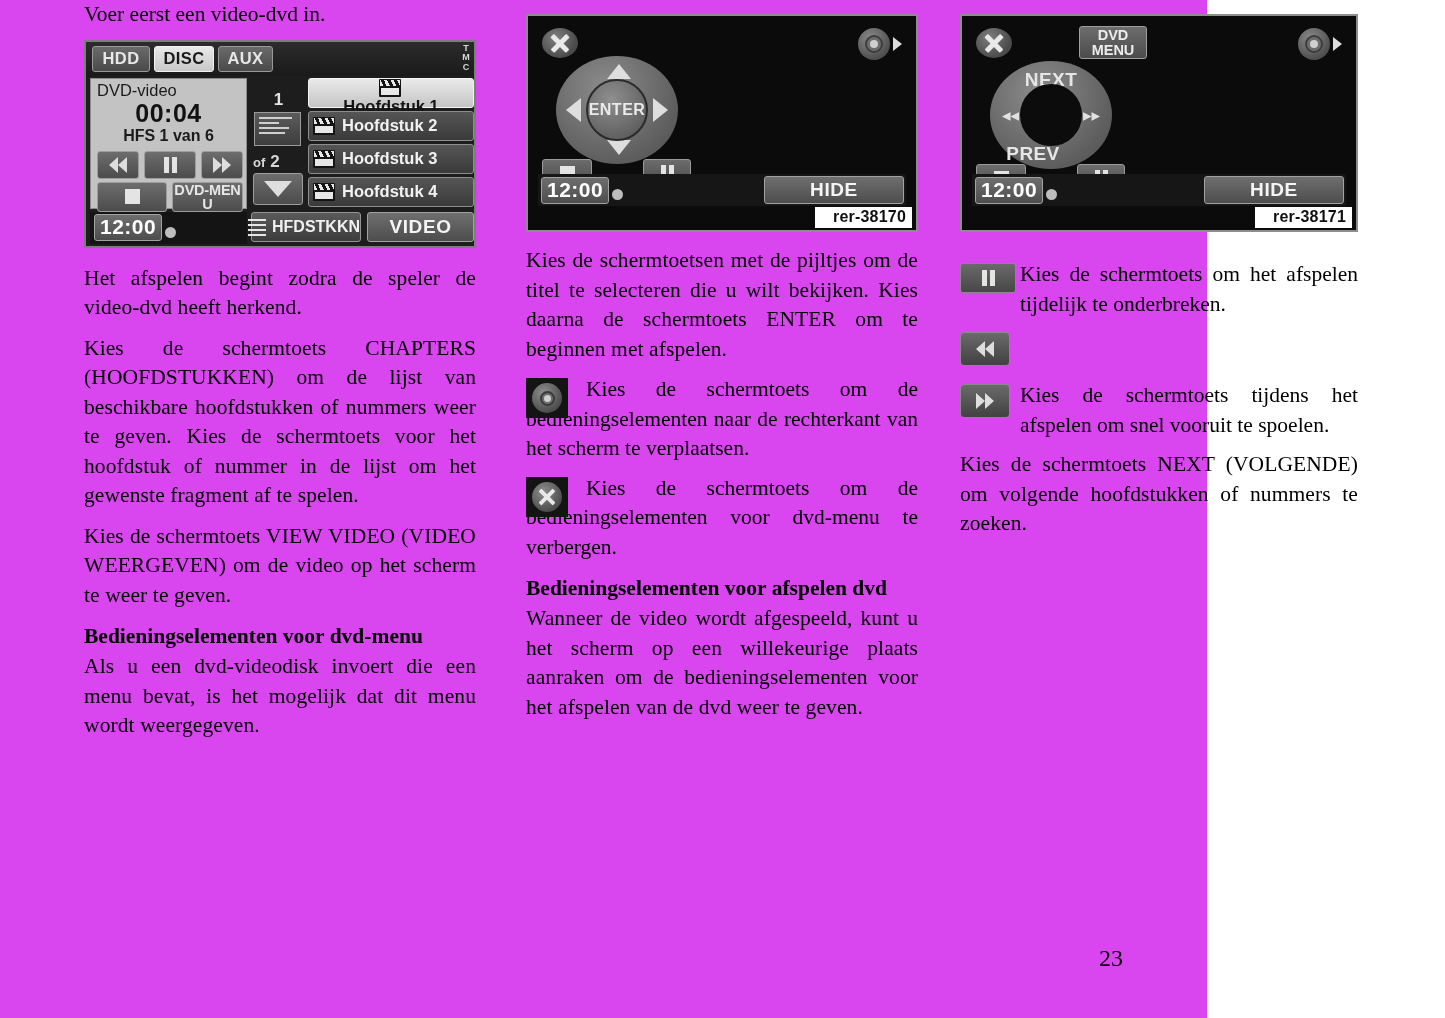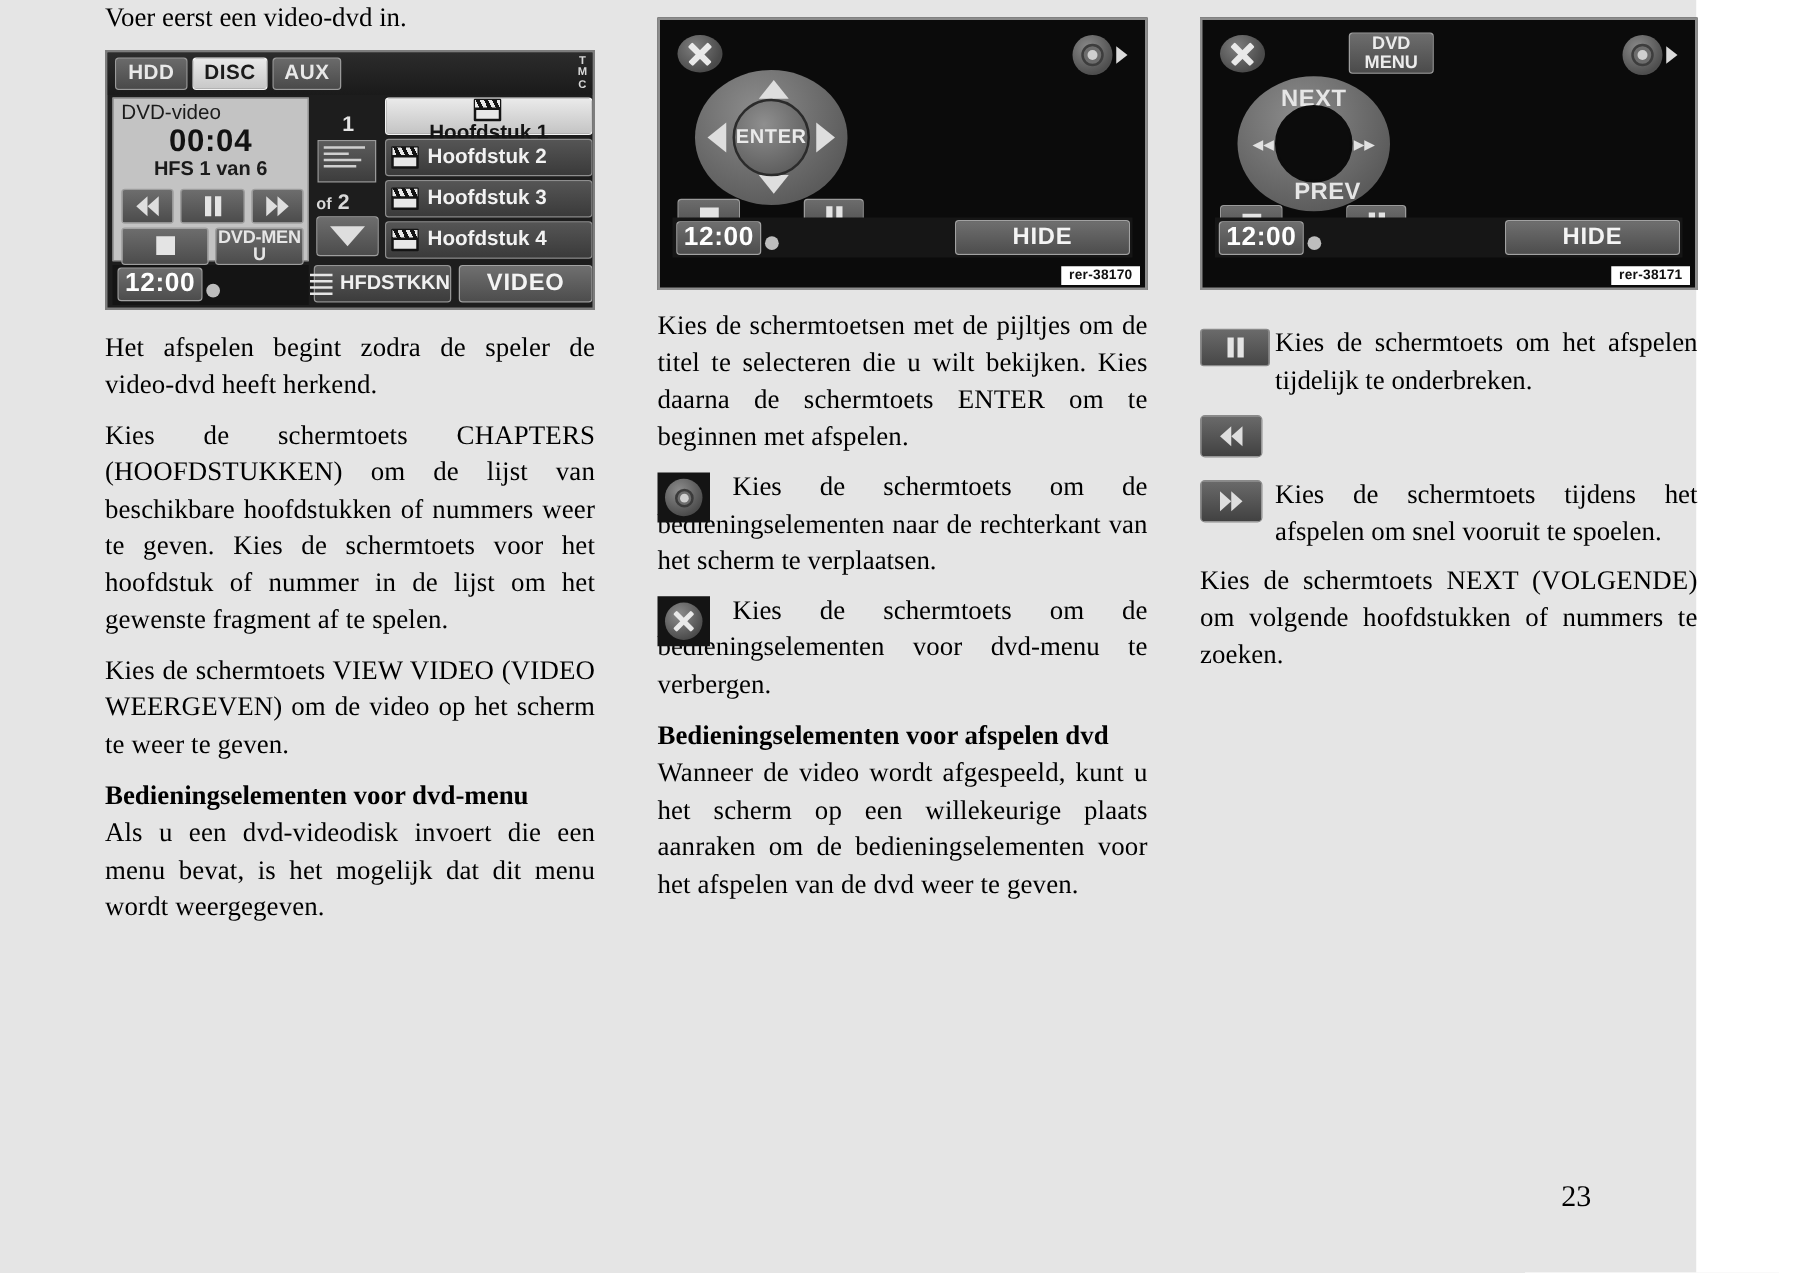--- a/index.html
+++ b/index.html
@@ -6,23 +6,23 @@
   html, body {
     margin: 0; padding: 0;
     width: 1445px; height: 1018px;
     background: #ffffff;
     font-family: "Liberation Serif", serif;
     color: #000000;
     overflow: hidden;
   }
   .page {
     position: relative;
-    width: 1357px;
+    width: 1207px;
     height: 1018px;
-    background: #e5e5e5;
+    background: #d946ef;
   }
 
   
   .col { position: absolute; top: 0; }
   .col-left   { left: 84px;  width: 392px; }
   .col-mid    { left: 526px; width: 392px; }
   .col-right  { left: 960px; width: 398px; }
 
   
   .para {
@@ -329,21 +329,21 @@
               border-top: 12px solid transparent; border-bottom: 12px solid transparent;
               border-right: 15px solid #dedede; }
   .tri-right{ right: 10px; top: 42px;
               border-top: 12px solid transparent; border-bottom: 12px solid transparent;
               border-left: 15px solid #dedede; }
   .dlabel {
     position: absolute; color: #e6e6e6; font-size: 19px; font-weight: bold;
     letter-spacing: .4px; text-align: center; width: 60px;
   }
   .dl-next { left: 31px; top: 8px; }
-  .dl-prev { left: 42px; top: 82px; }
+  .dl-prev { left: 13px; top: 82px; }
   .dglyph { position: absolute; color: #e2e2e2; font-size: 17px; line-height: 1; }
   .dg-left  { left: 12px; top: 46px; }
   .dg-right { right: 12px; top: 46px; }
 
   .v-sq {
     position: absolute;
     background: linear-gradient(#6c6c6c,#4a4a4a);
     border: 1px solid #9b9b9b; border-radius: 3px;
     display: flex; align-items: center; justify-content: center;
   }
@@ -378,22 +378,22 @@
     margin-left: auto; margin-right: 2px;
     width: 140px; height: 28px;
     background: linear-gradient(#6f6f6f,#4d4d4d);
     border: 1px solid #a2a2a2; border-radius: 3px;
     display: flex; align-items: center; justify-content: center;
     color: #f4f4f4; font-size: 19px; font-weight: bold; letter-spacing: .6px;
   }
   .v-ref {
     position: absolute; right: 4px; bottom: 2px;
     background: #fff; color: #111;
-    font-size: 11px; font-weight: bold;
-    padding: 1px 6px 2px 6px;
+    font-size: 16px; font-weight: bold;
+    padding: 1px 6px 2px 18px;
     letter-spacing: .2px;
     font-family: "Liberation Sans", sans-serif;
   }
   .dvdmenu-btn {
     position: absolute; left: 117px; top: 10px;
     width: 68px; height: 33px;
     background: linear-gradient(#6d6d6d,#4b4b4b);
     border: 1px solid #9e9e9e; border-radius: 3px;
     color: #ececec; font-size: 14.5px; font-weight: bold;
     line-height: 15px; text-align: center;

